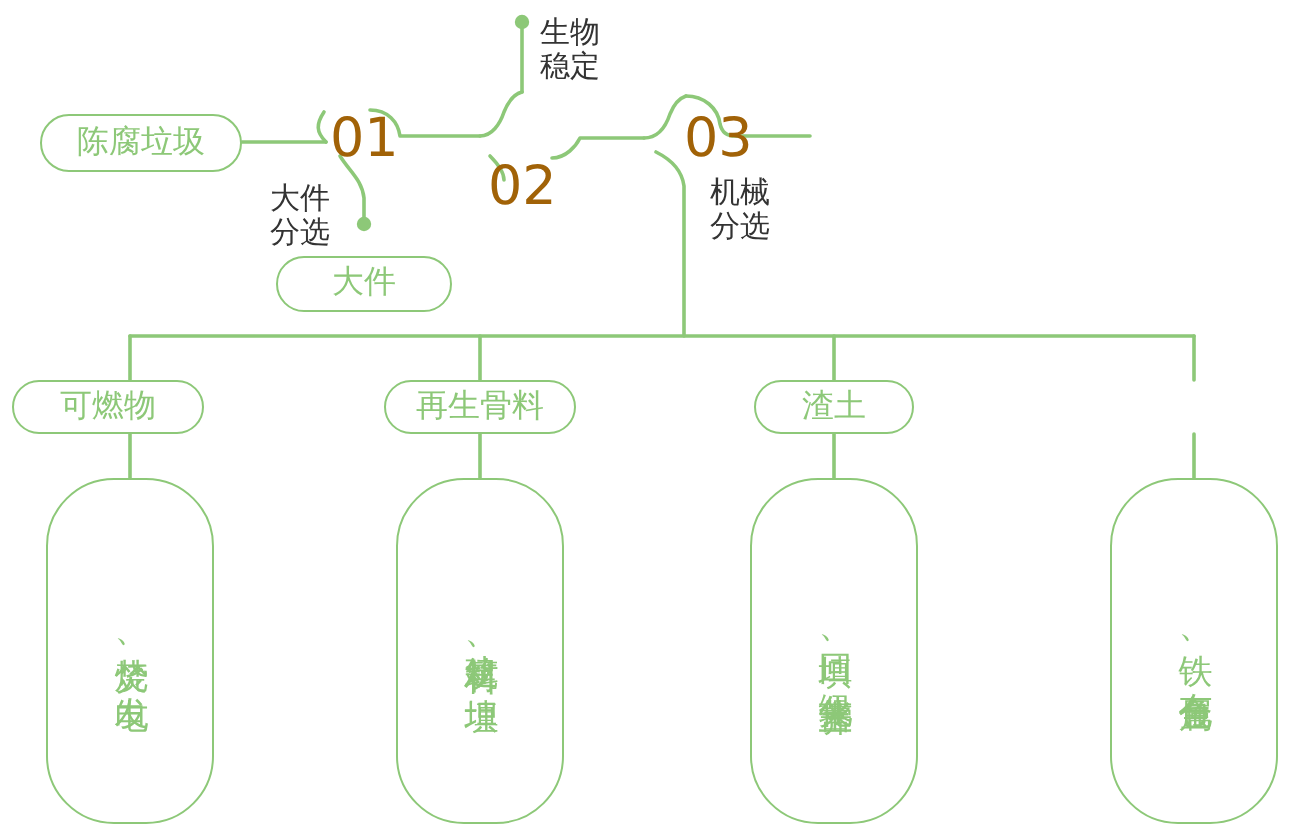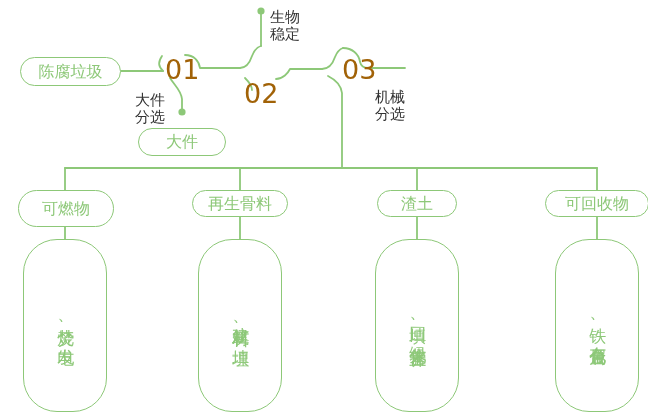--- a/index.html
+++ b/index.html
@@ -139,40 +139,37 @@
   </div>
 
   <div class="dark-label" style="left:135px; top:91px;">
     <span style="white-space:pre-line;">大件
 分选</span>
   </div>
   <div class="dark-label" style="left:270px; top:8px;">
     <span style="white-space:pre-line;">生物
 稳定</span>
   </div>
-  <div class="dark-label" style="left:355px; top:88px;margin-left:20px;">
+  <div class="dark-label" style="left:355px; top:88px;">
     <span style="white-space:pre-line;">机械
 分选</span>
   </div>
 
   <div class="pill" style="left:138px; top:128px; width:88px; height:28px;">
     <span>大件</span>
   </div>
 
-  <div class="pill" style="left:18px; top:190px; width:96px; height:37px;">
+  <div class="pill" style="left:6px; top:190px; width:96px; height:27px;">
     <span>可燃物</span>
   </div>
   <div class="pill" style="left:192px; top:190px; width:96px; height:27px;">
     <span>再生骨料</span>
   </div>
   <div class="pill" style="left:377px; top:190px; width:80px; height:27px;">
     <span>渣土</span>
-  </div>
-  <div class="pill" style="left:545px; top:190px; width:104px; height:27px;">
-    <span>可回收物</span>
   </div>
 
   <div class="vbox" style="left:23px; top:239px; width:84px; height:173px;">
     <span class="vtext">焚烧、发电</span>
   </div>
   <div class="vbox" style="left:198px; top:239px; width:84px; height:173px;">
     <span class="vtext">建筑材料、填埋</span>
   </div>
   <div class="vbox" style="left:375px; top:239px; width:84px; height:173px;">
     <span class="vtext">回填、绿化营养土</span>

